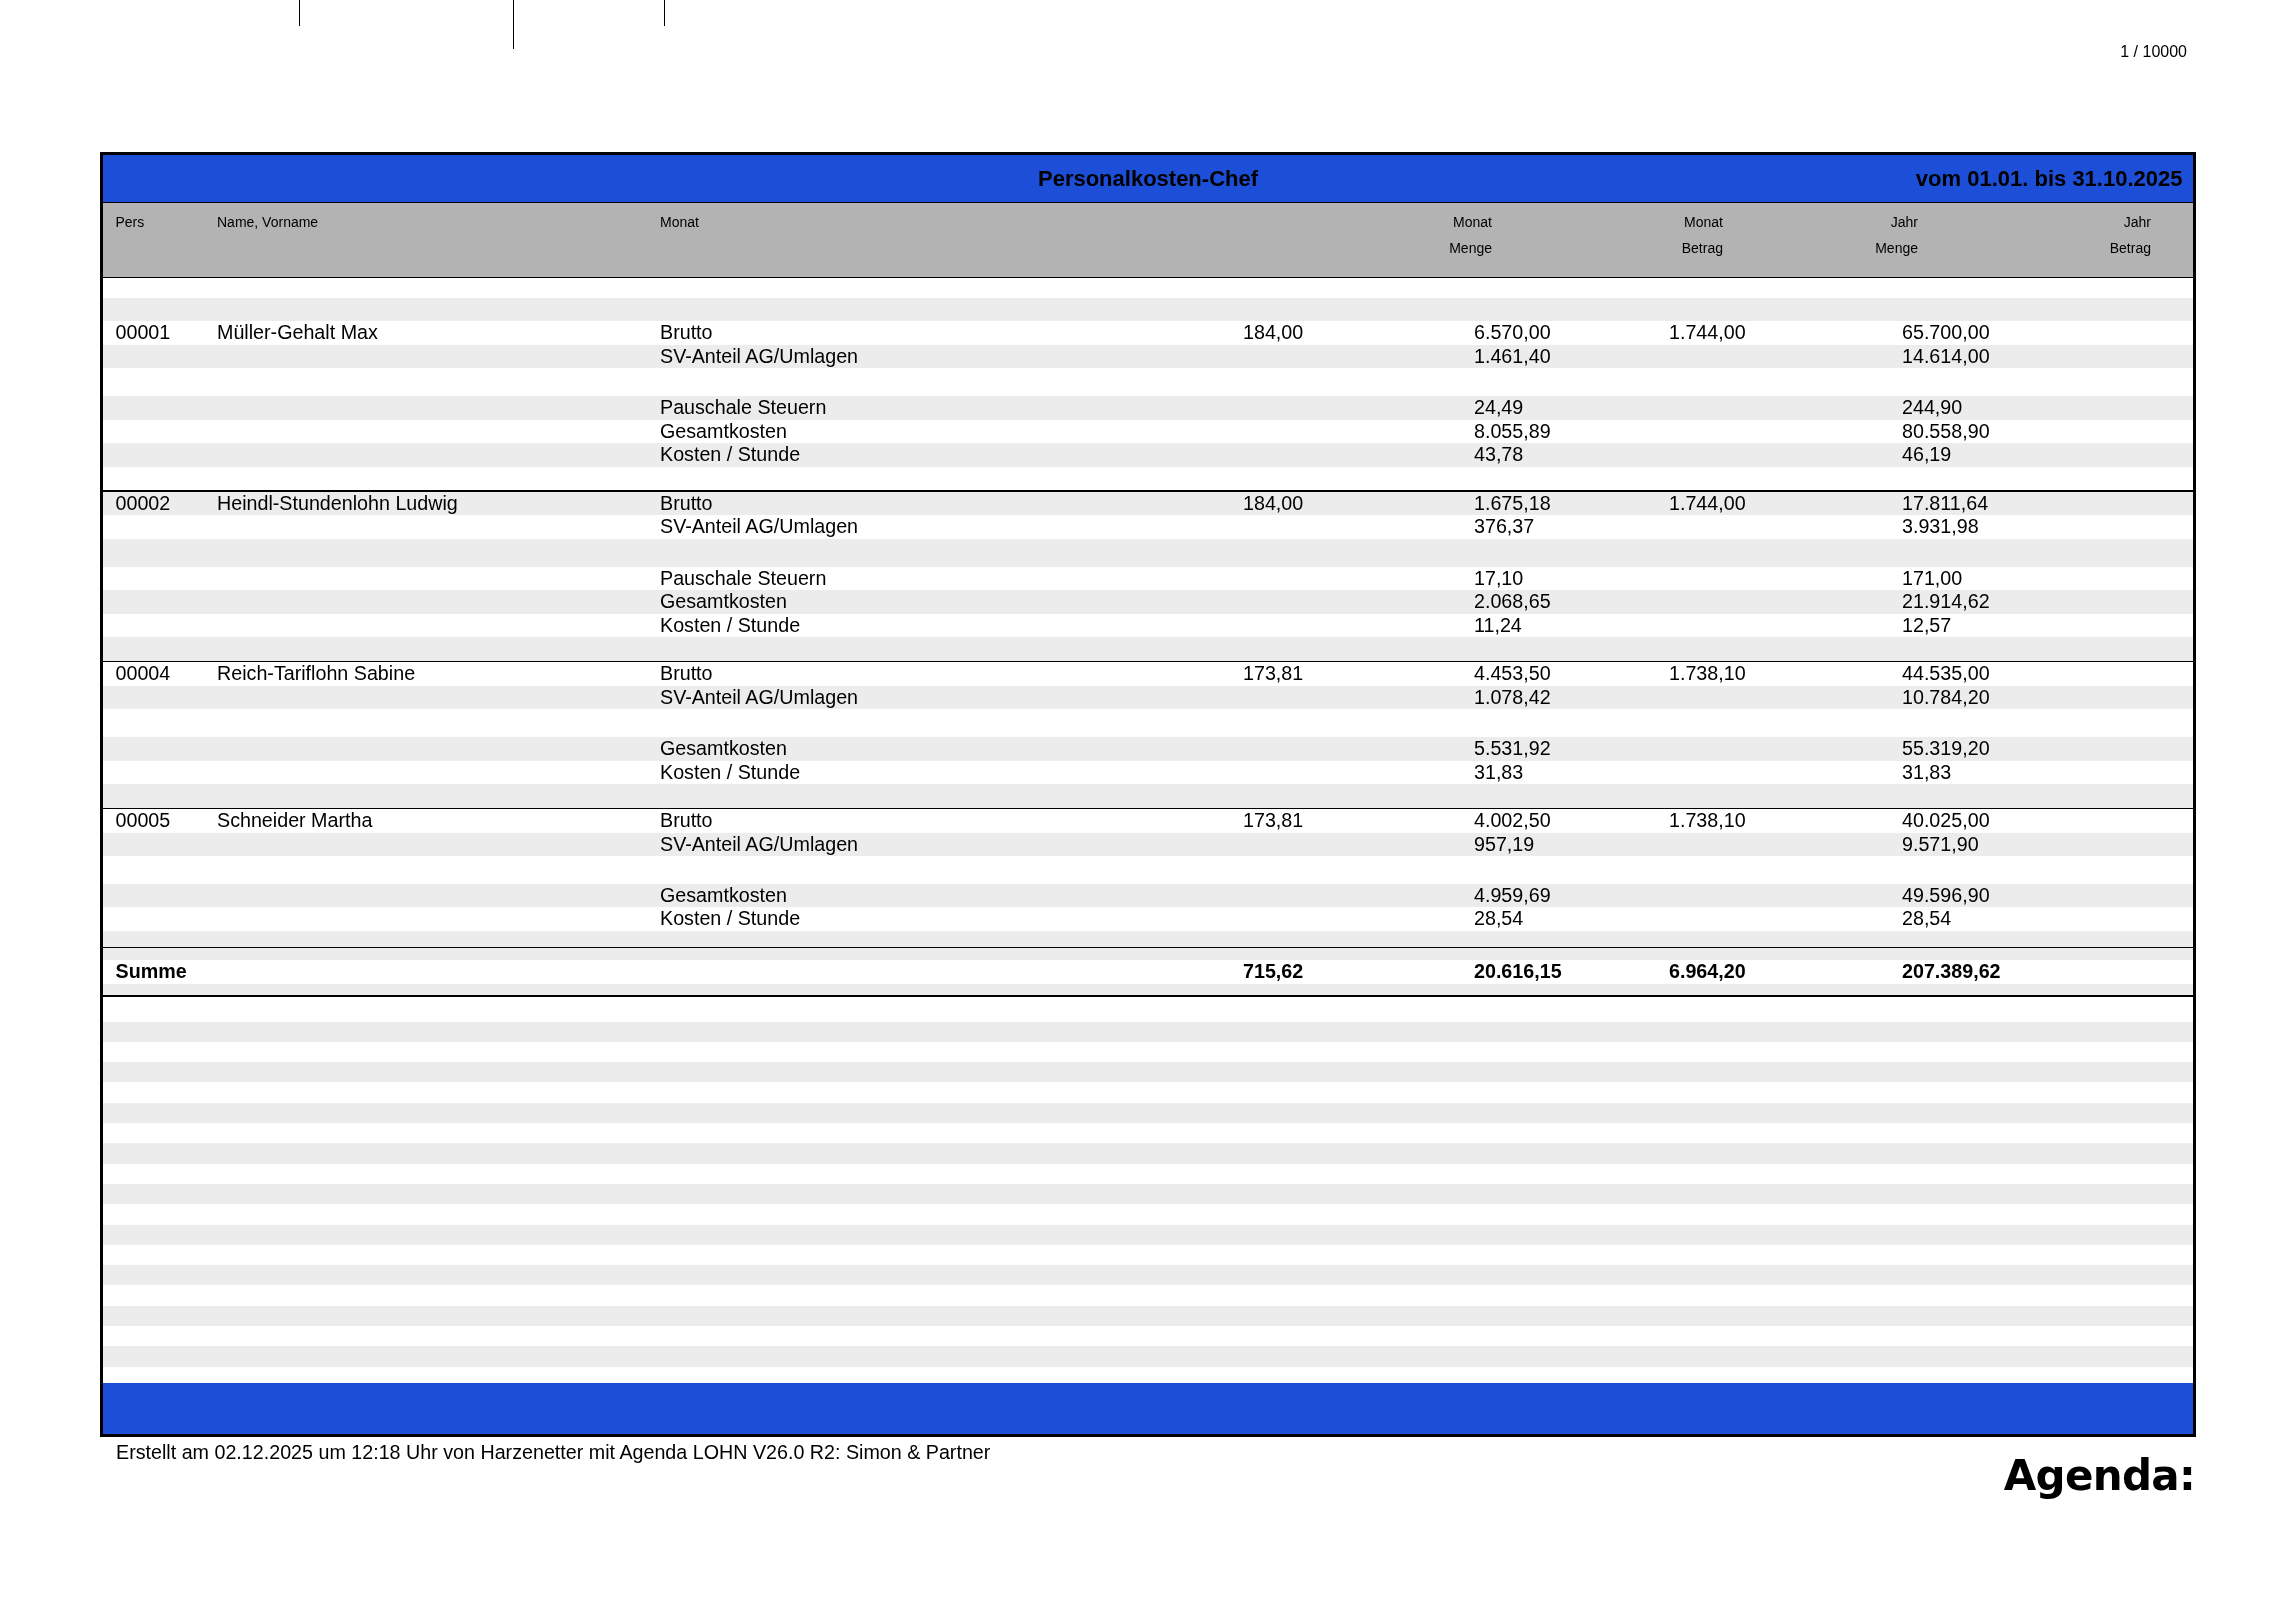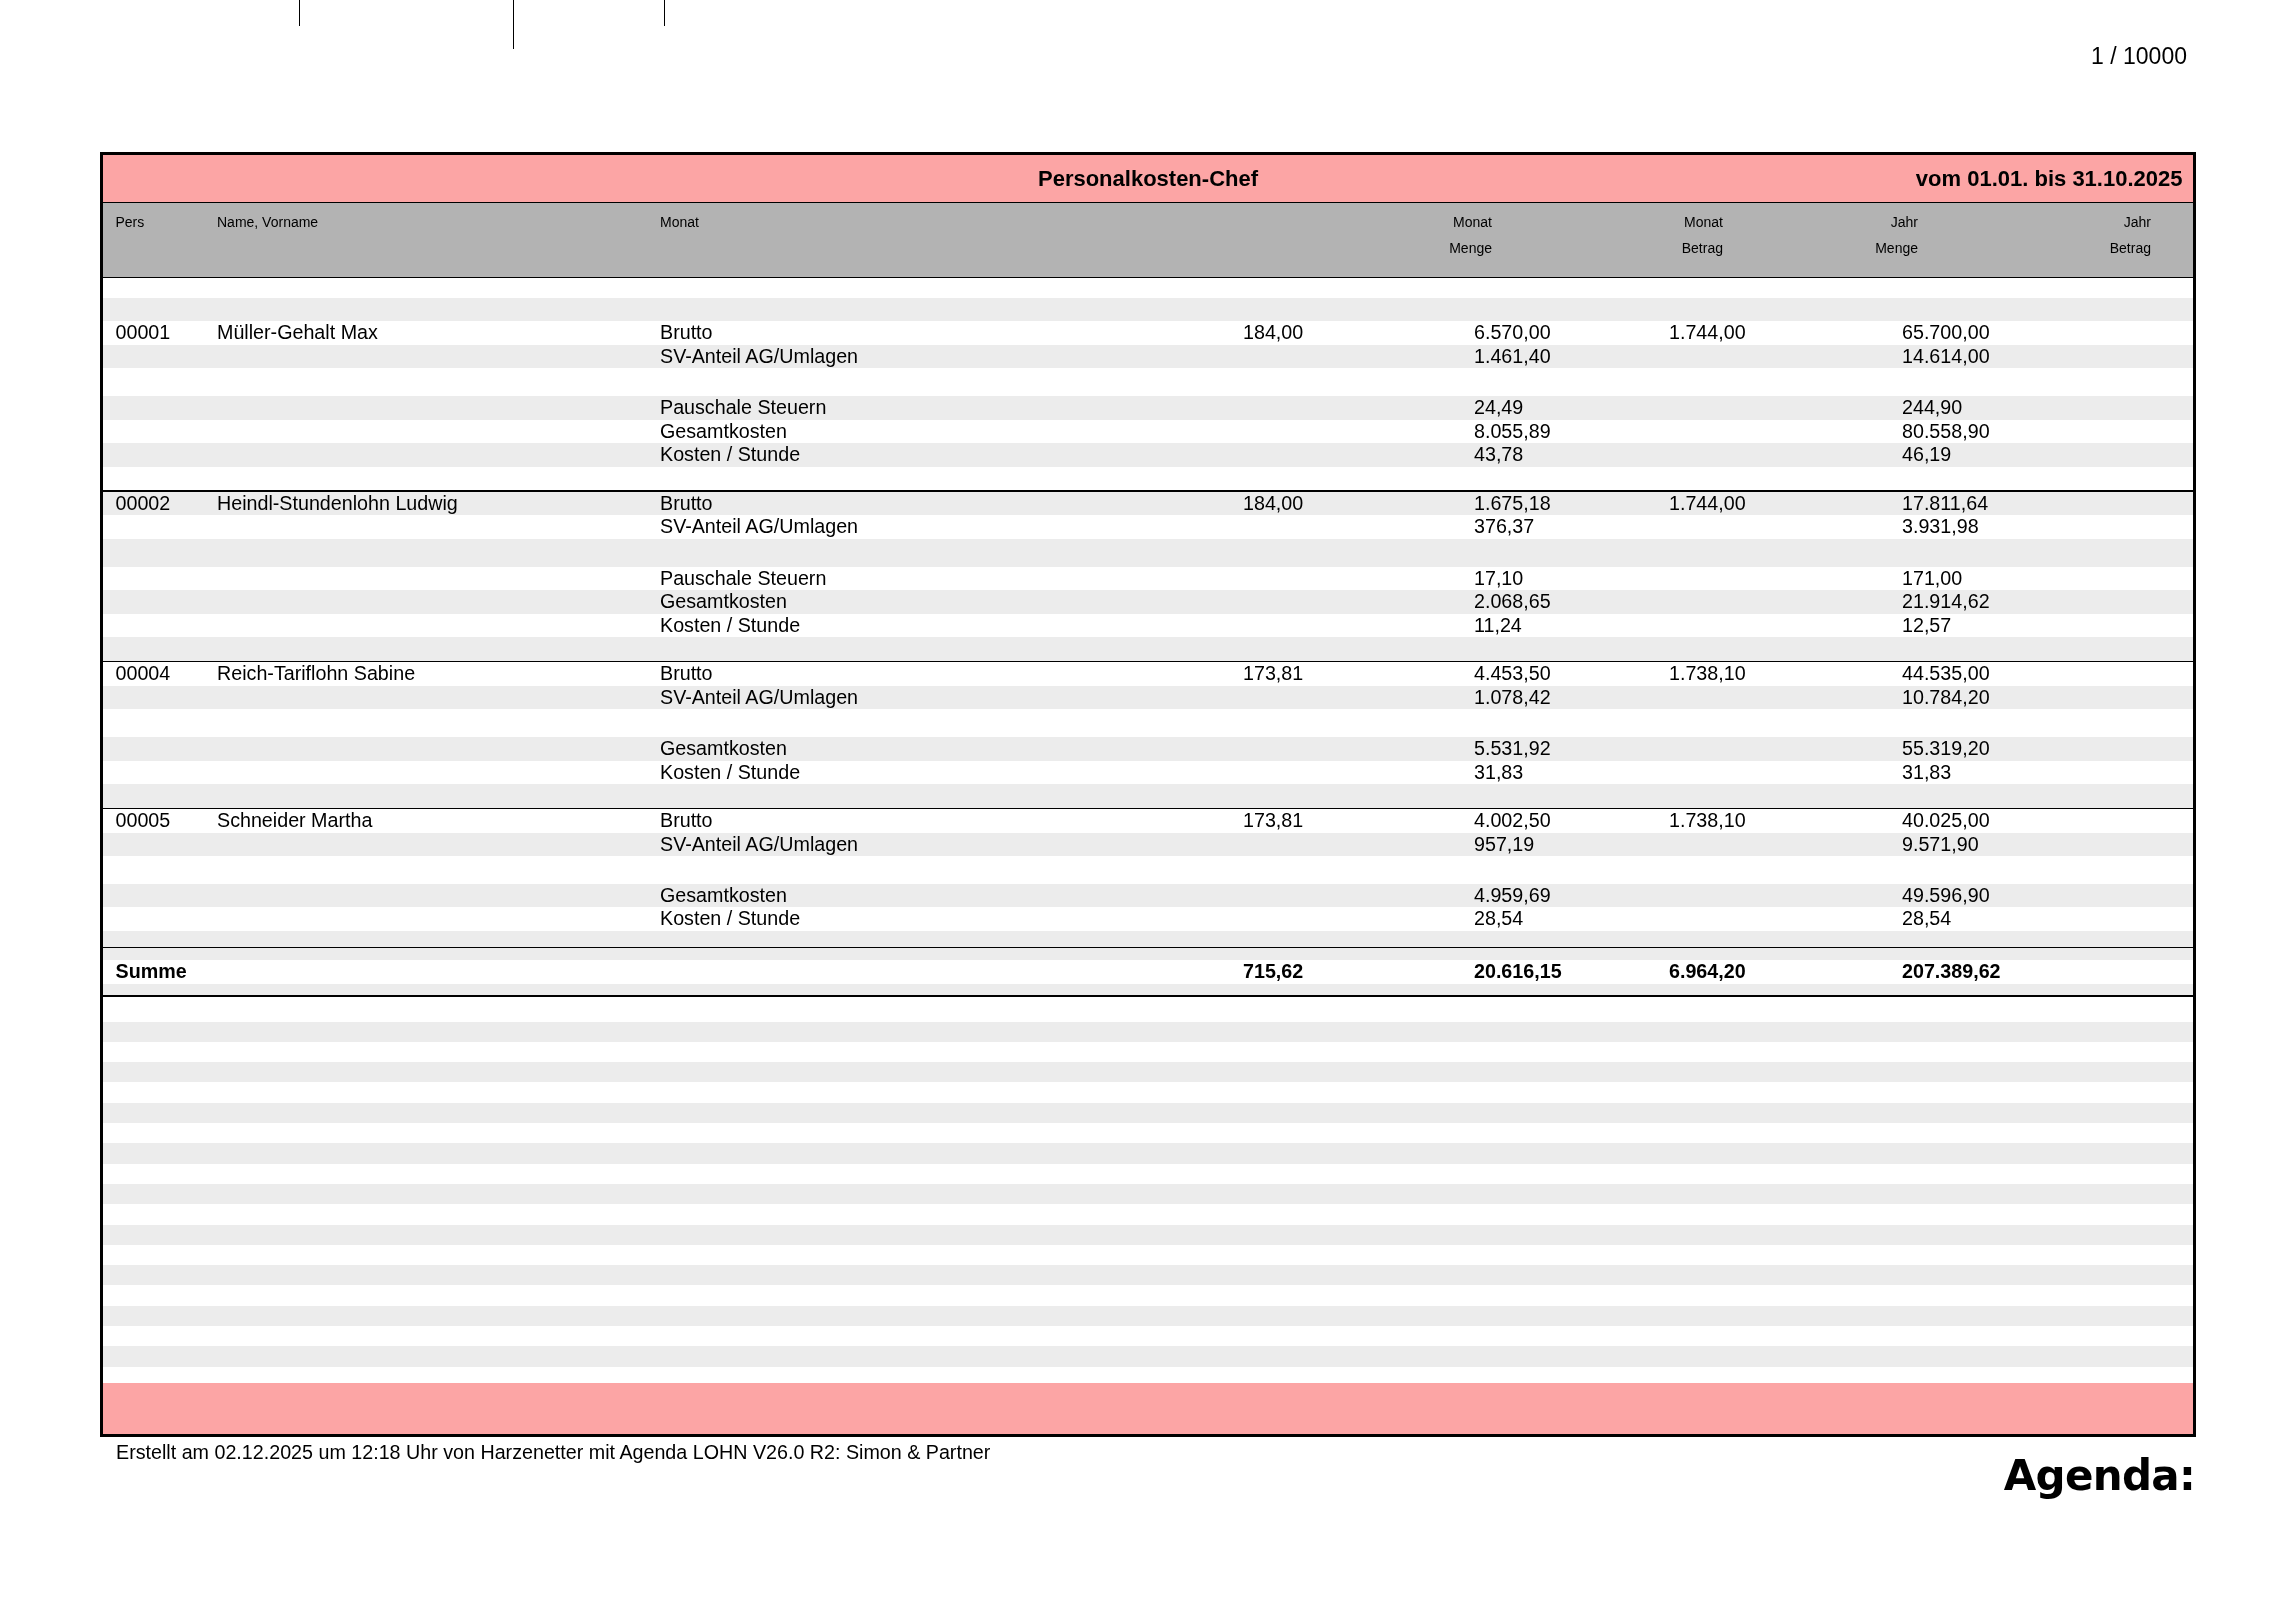--- a/index.html
+++ b/index.html
@@ -5,25 +5,25 @@
   html,body{margin:0;padding:0}
   body{
     width:2295px;height:1617px;position:relative;overflow:hidden;
     background:#ffffff;color:#000;
     font-family:"Liberation Sans", sans-serif;
   }
   :root{--stripe:#ececec;--headband:#b3b3b3}
 
   .fold{position:absolute;top:0;width:1.3px;background:#000}
 
-  #pagecount{position:absolute;top:43px;right:108px;font-size:23px;white-space:nowrap}
+  #pagecount{position:absolute;top:43px;right:108px;font-size:16px;white-space:nowrap}
 
   #frame{
     position:absolute;left:100px;top:152px;width:2096px;height:1285px;
-    border:3.3px solid #000;box-sizing:border-box;background:#fca5a5;
+    border:3.3px solid #000;box-sizing:border-box;background:#1d4ed8;
   }
   .band{position:relative;border-bottom:1.3px solid #000;box-sizing:content-box}
   #titleband{height:47px}
   #title{position:absolute;left:0;right:0;text-align:center;line-height:47px;font-weight:bold;font-size:22px}
   #period{position:absolute;right:10.5px;top:0;line-height:47px;font-weight:bold;font-size:22px}
   #companyband{height:48px}
   #company{position:absolute;left:12.5px;top:0;line-height:48px;font-weight:bold;font-size:22px;white-space:pre}
   #sheet{position:absolute;right:10.5px;top:0;line-height:48px;font-weight:bold;font-size:22px}
   #gridhead{height:74px;background:var(--headband)}
   .gh{position:absolute;font-weight:normal;font-size:14px;line-height:23.6px;white-space:nowrap}

